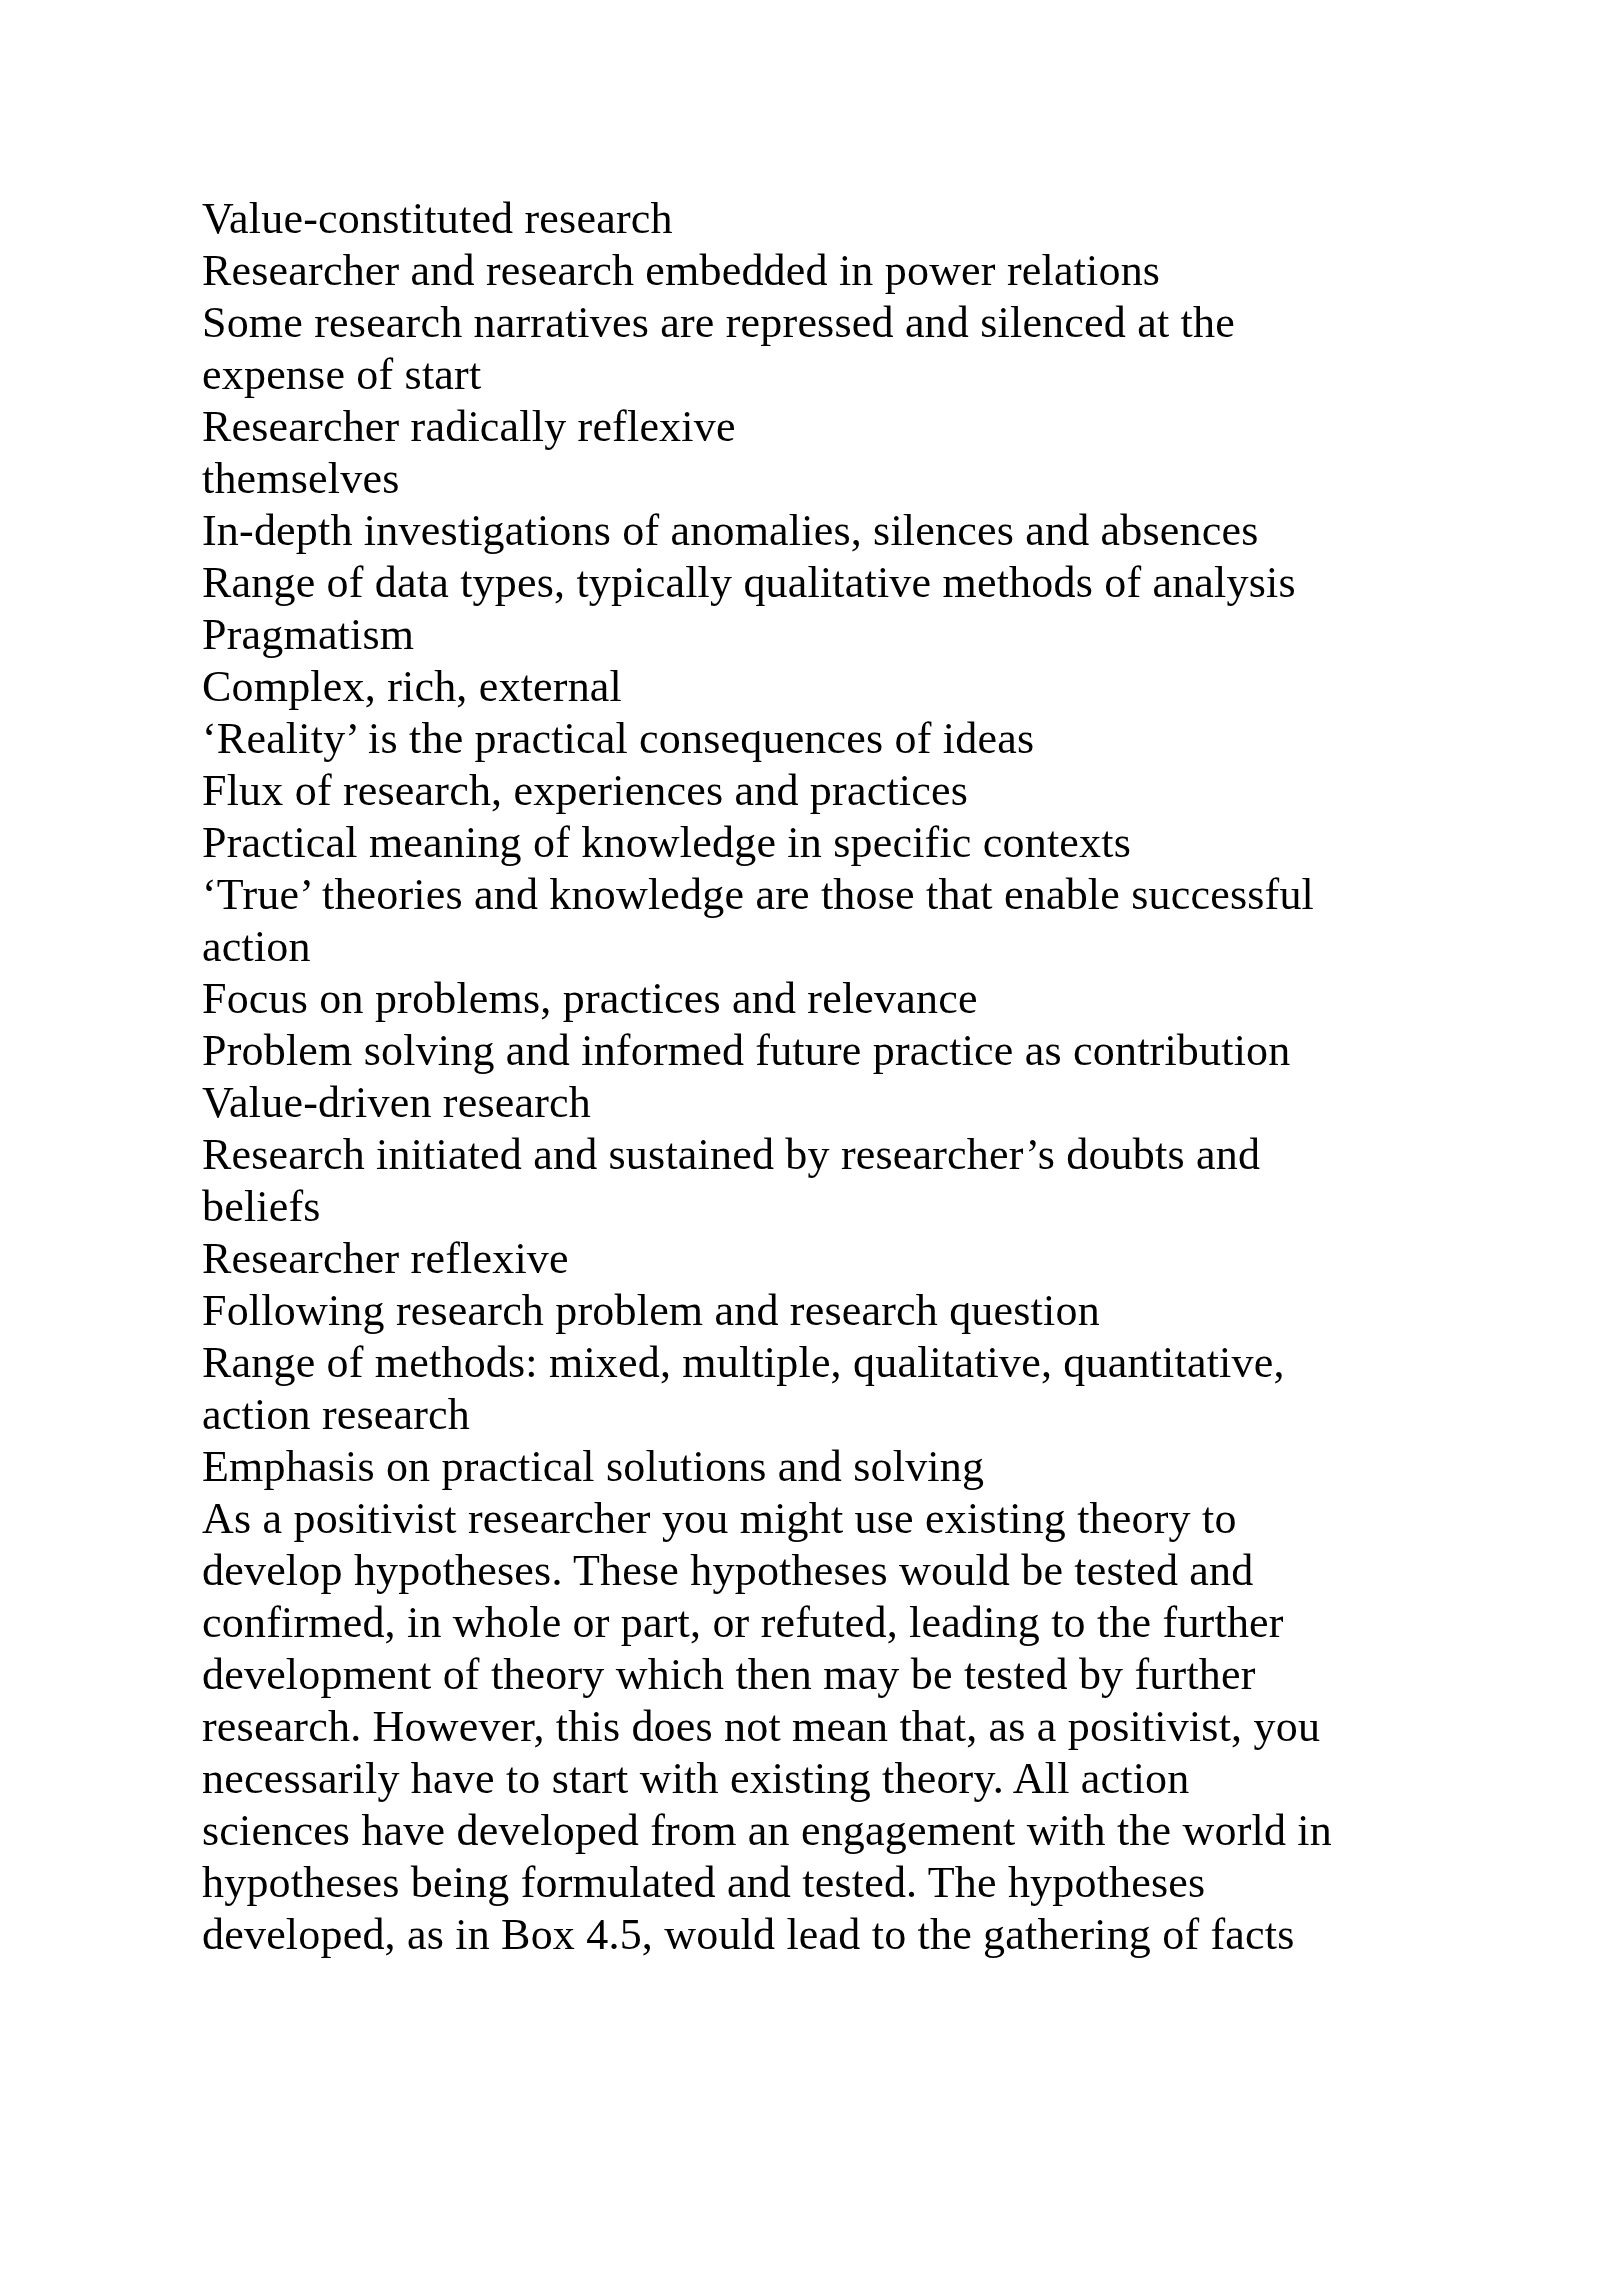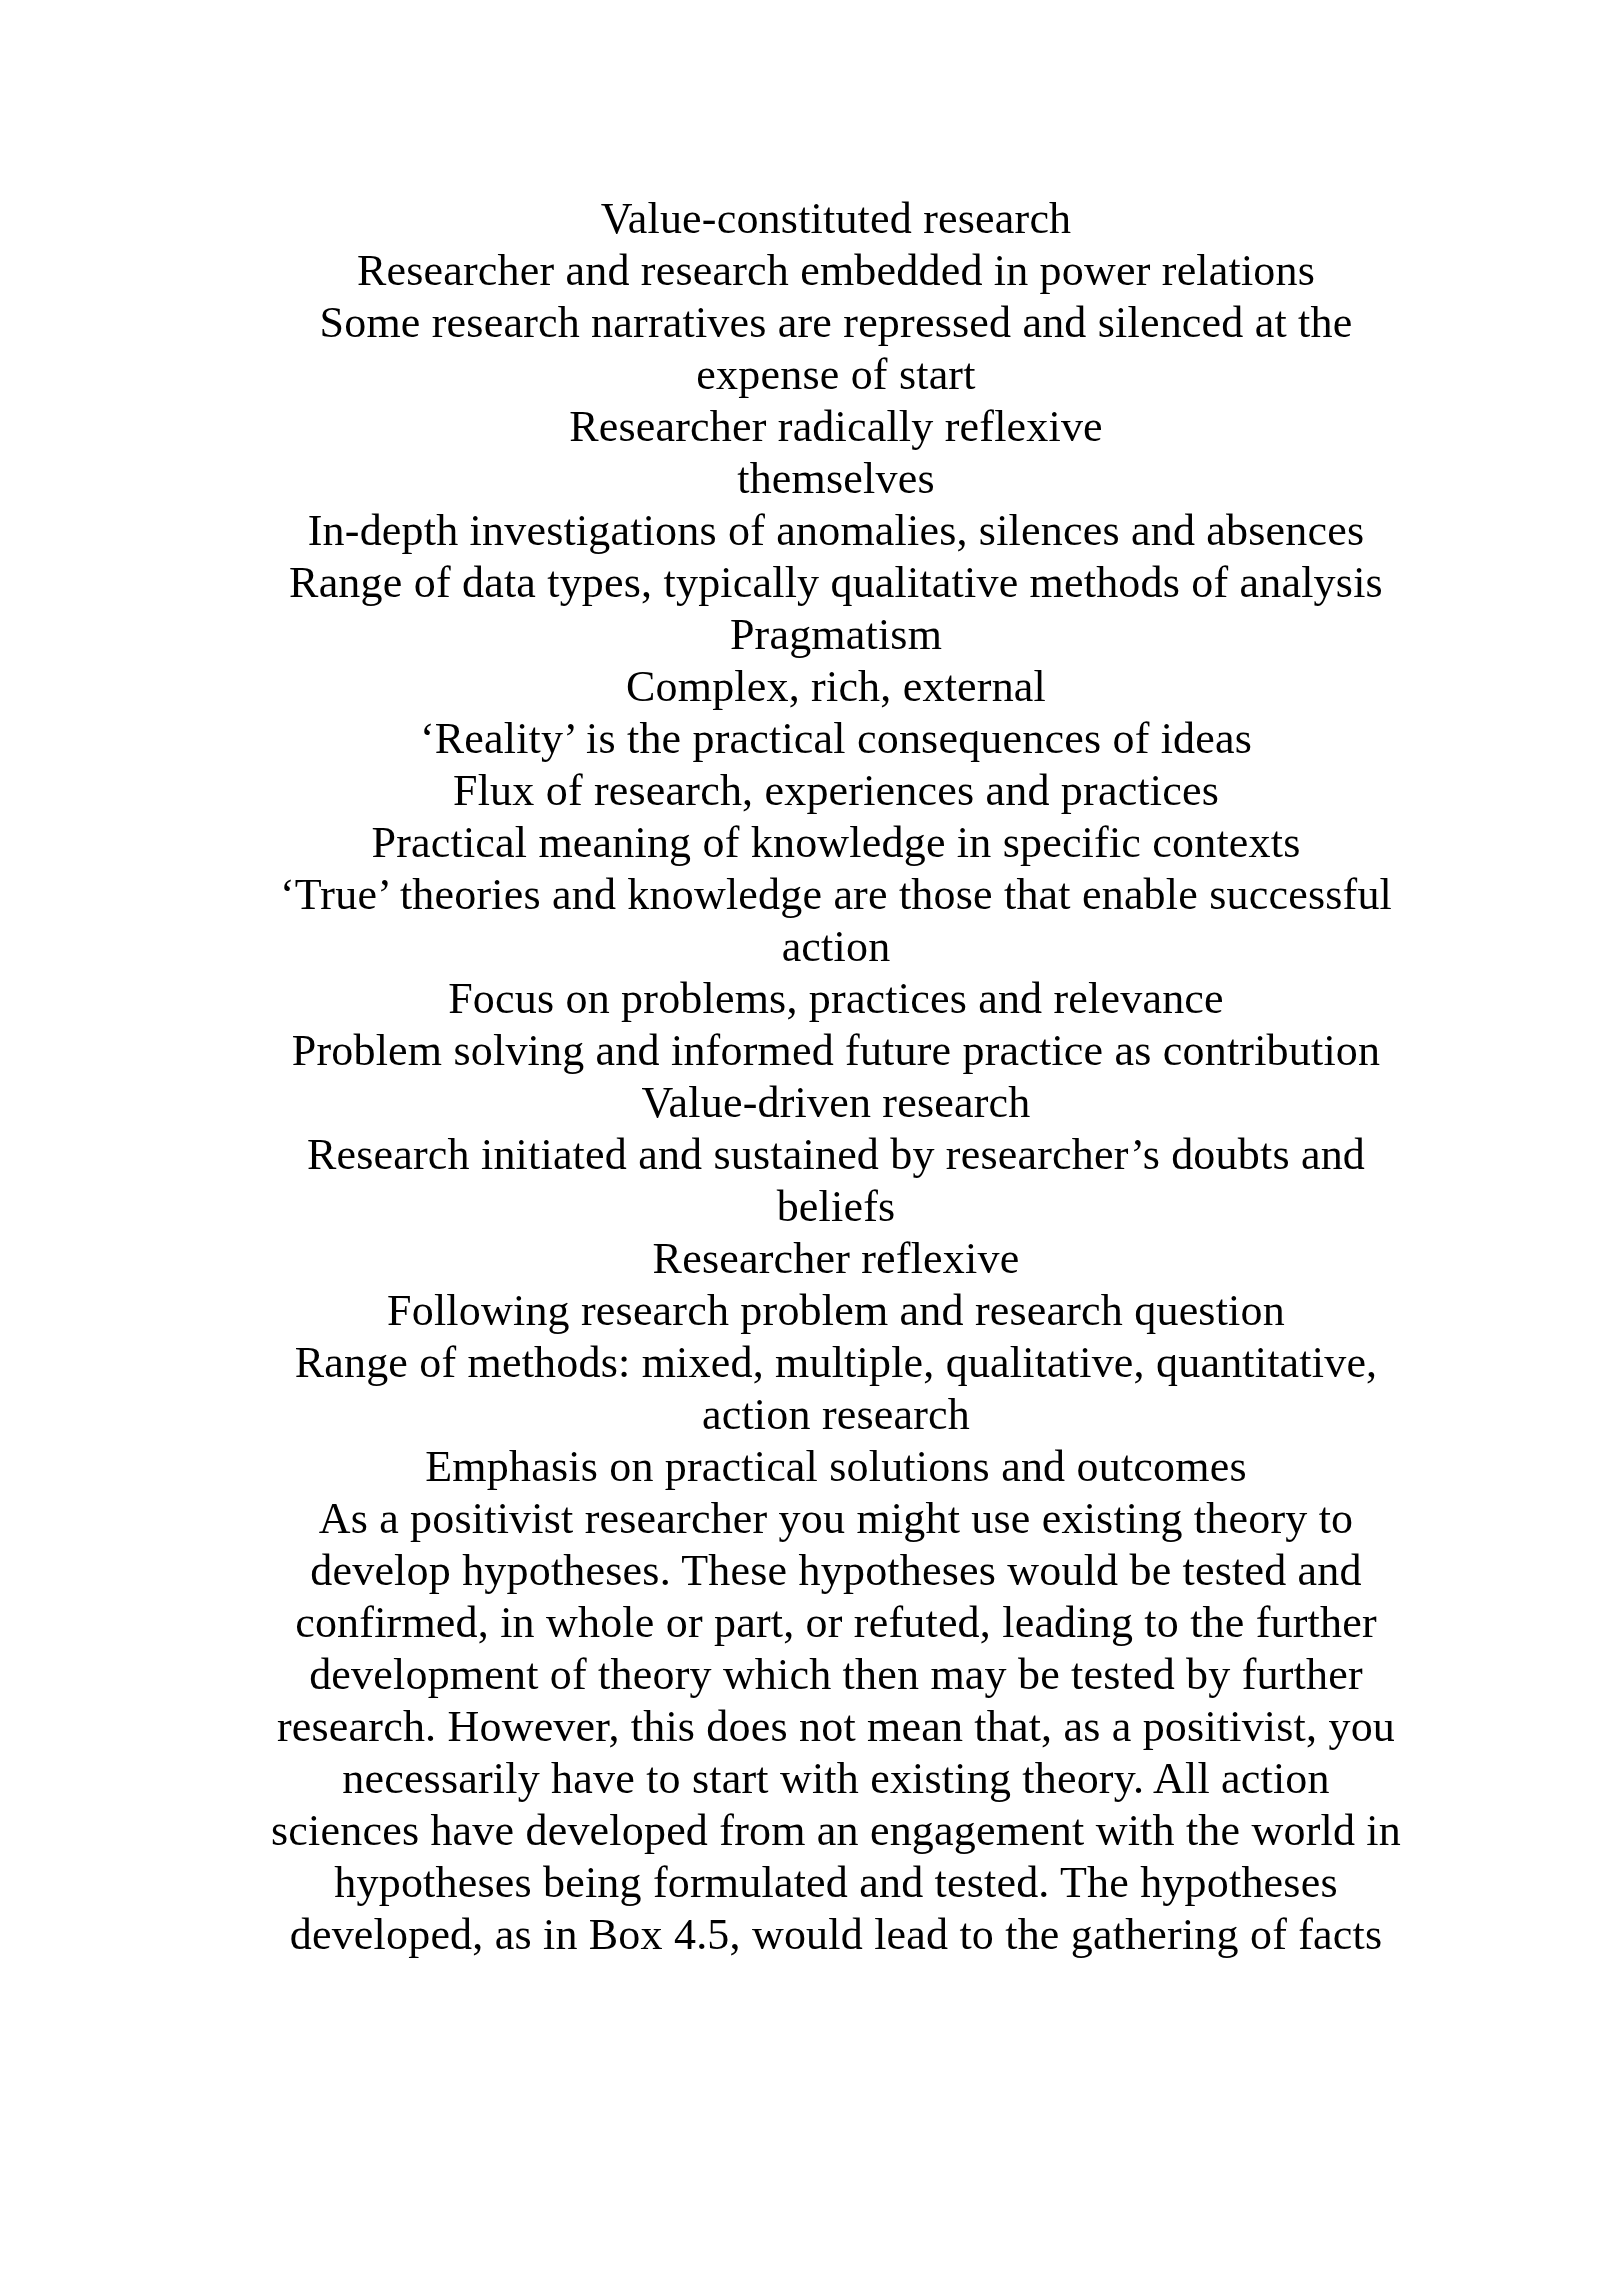--- a/index.html
+++ b/index.html
@@ -6,21 +6,20 @@
     margin: 0;
     padding: 0;
     background: #ffffff;
   }
   .page {
     position: relative;
     width: 1623px;
     height: 2295px;
     background: #ffffff;
     overflow: hidden;
-    text-align: center;
   }
   .textblock {
     position: absolute;
     left: 202px;
     top: 193px;
     width: 1268px;
     font-family: "Liberation Serif", "DejaVu Serif", serif;
     font-size: 44px;
     line-height: 52px;
     color: #000000;
@@ -52,21 +51,21 @@
     <div class="line">action</div>
     <div class="line">Focus on problems, practices and relevance</div>
     <div class="line">Problem solving and informed future practice as contribution</div>
     <div class="line">Value-driven research</div>
     <div class="line">Research initiated and sustained by researcher’s doubts and</div>
     <div class="line">beliefs</div>
     <div class="line">Researcher reflexive</div>
     <div class="line">Following research problem and research question</div>
     <div class="line">Range of methods: mixed, multiple, qualitative, quantitative,</div>
     <div class="line">action research</div>
-    <div class="line">Emphasis on practical solutions and outcomes</div>
+    <div class="line">Emphasis on practical solutions and solving</div>
     <div class="line">As a positivist researcher you might use existing theory to</div>
     <div class="line">develop hypotheses. These hypotheses would be tested and</div>
     <div class="line">confirmed, in whole or part, or refuted, leading to the further</div>
     <div class="line">development of theory which then may be tested by further</div>
     <div class="line">research. However, this does not mean that, as a positivist, you</div>
     <div class="line">necessarily have to start with existing theory. All action</div>
     <div class="line">sciences have developed from an engagement with the world in</div>
     <div class="line">hypotheses being formulated and tested. The hypotheses</div>
     <div class="line">developed, as in Box 4.5, would lead to the gathering of facts</div>
   </div>

